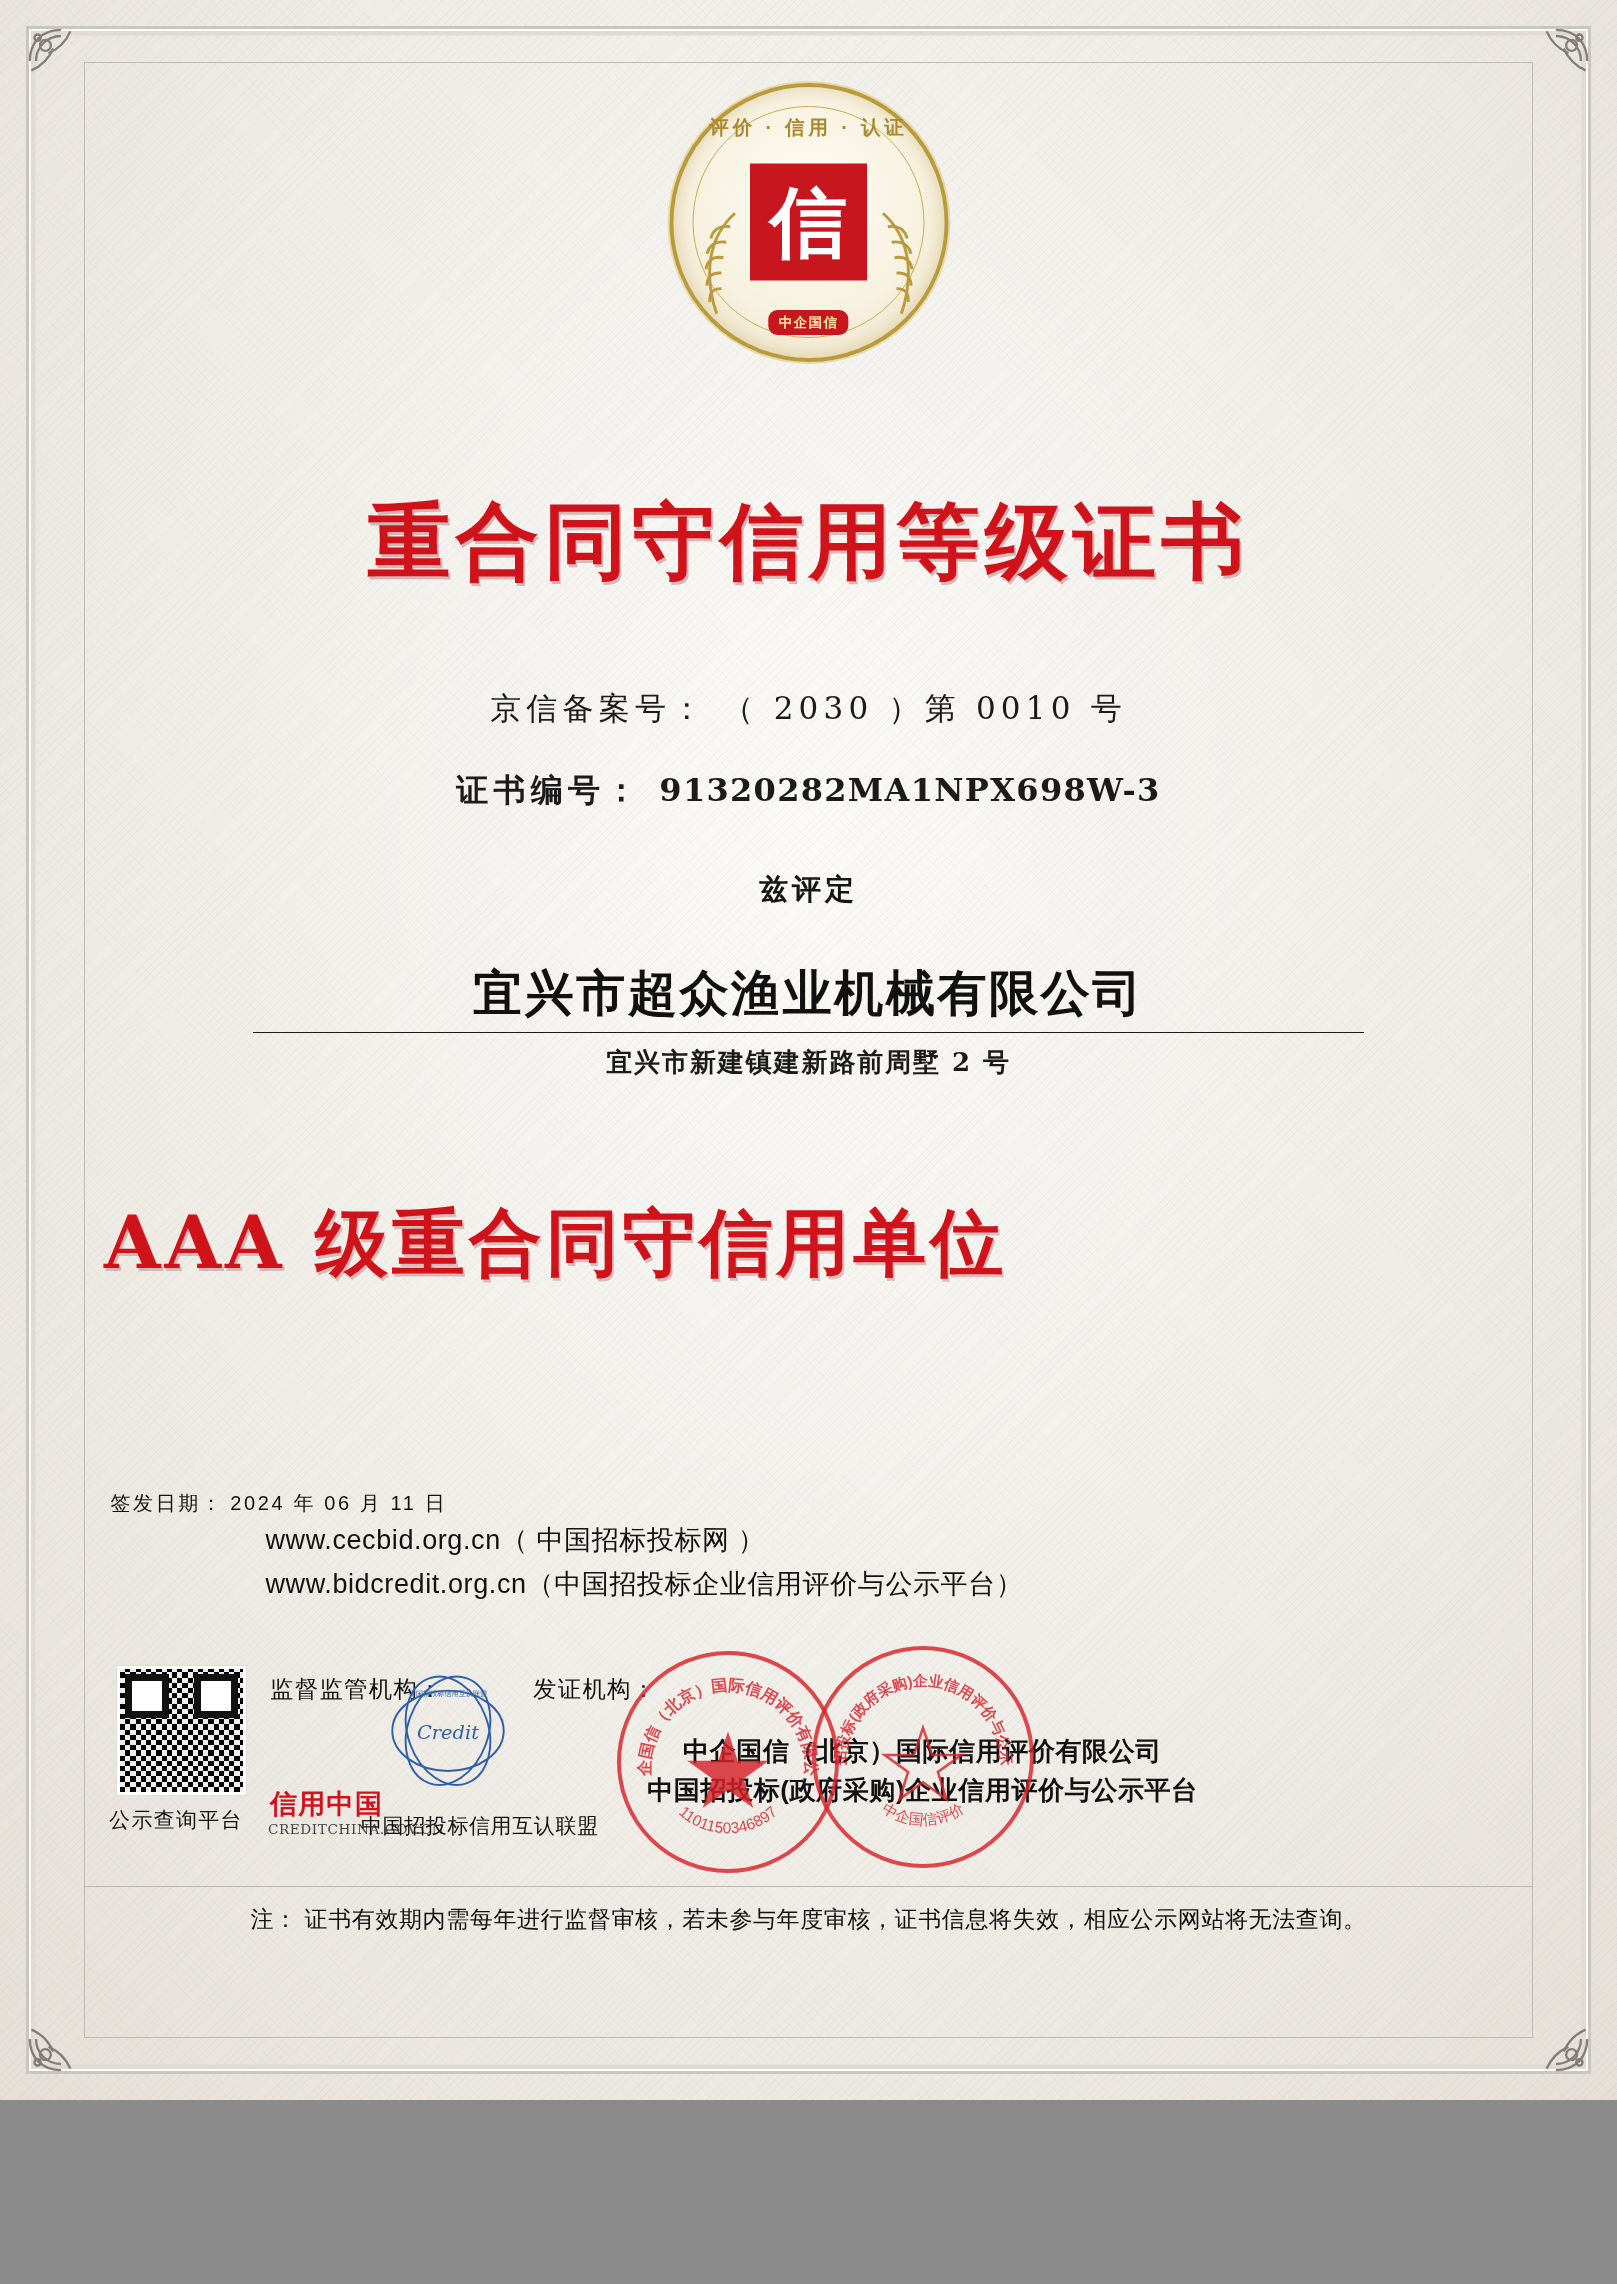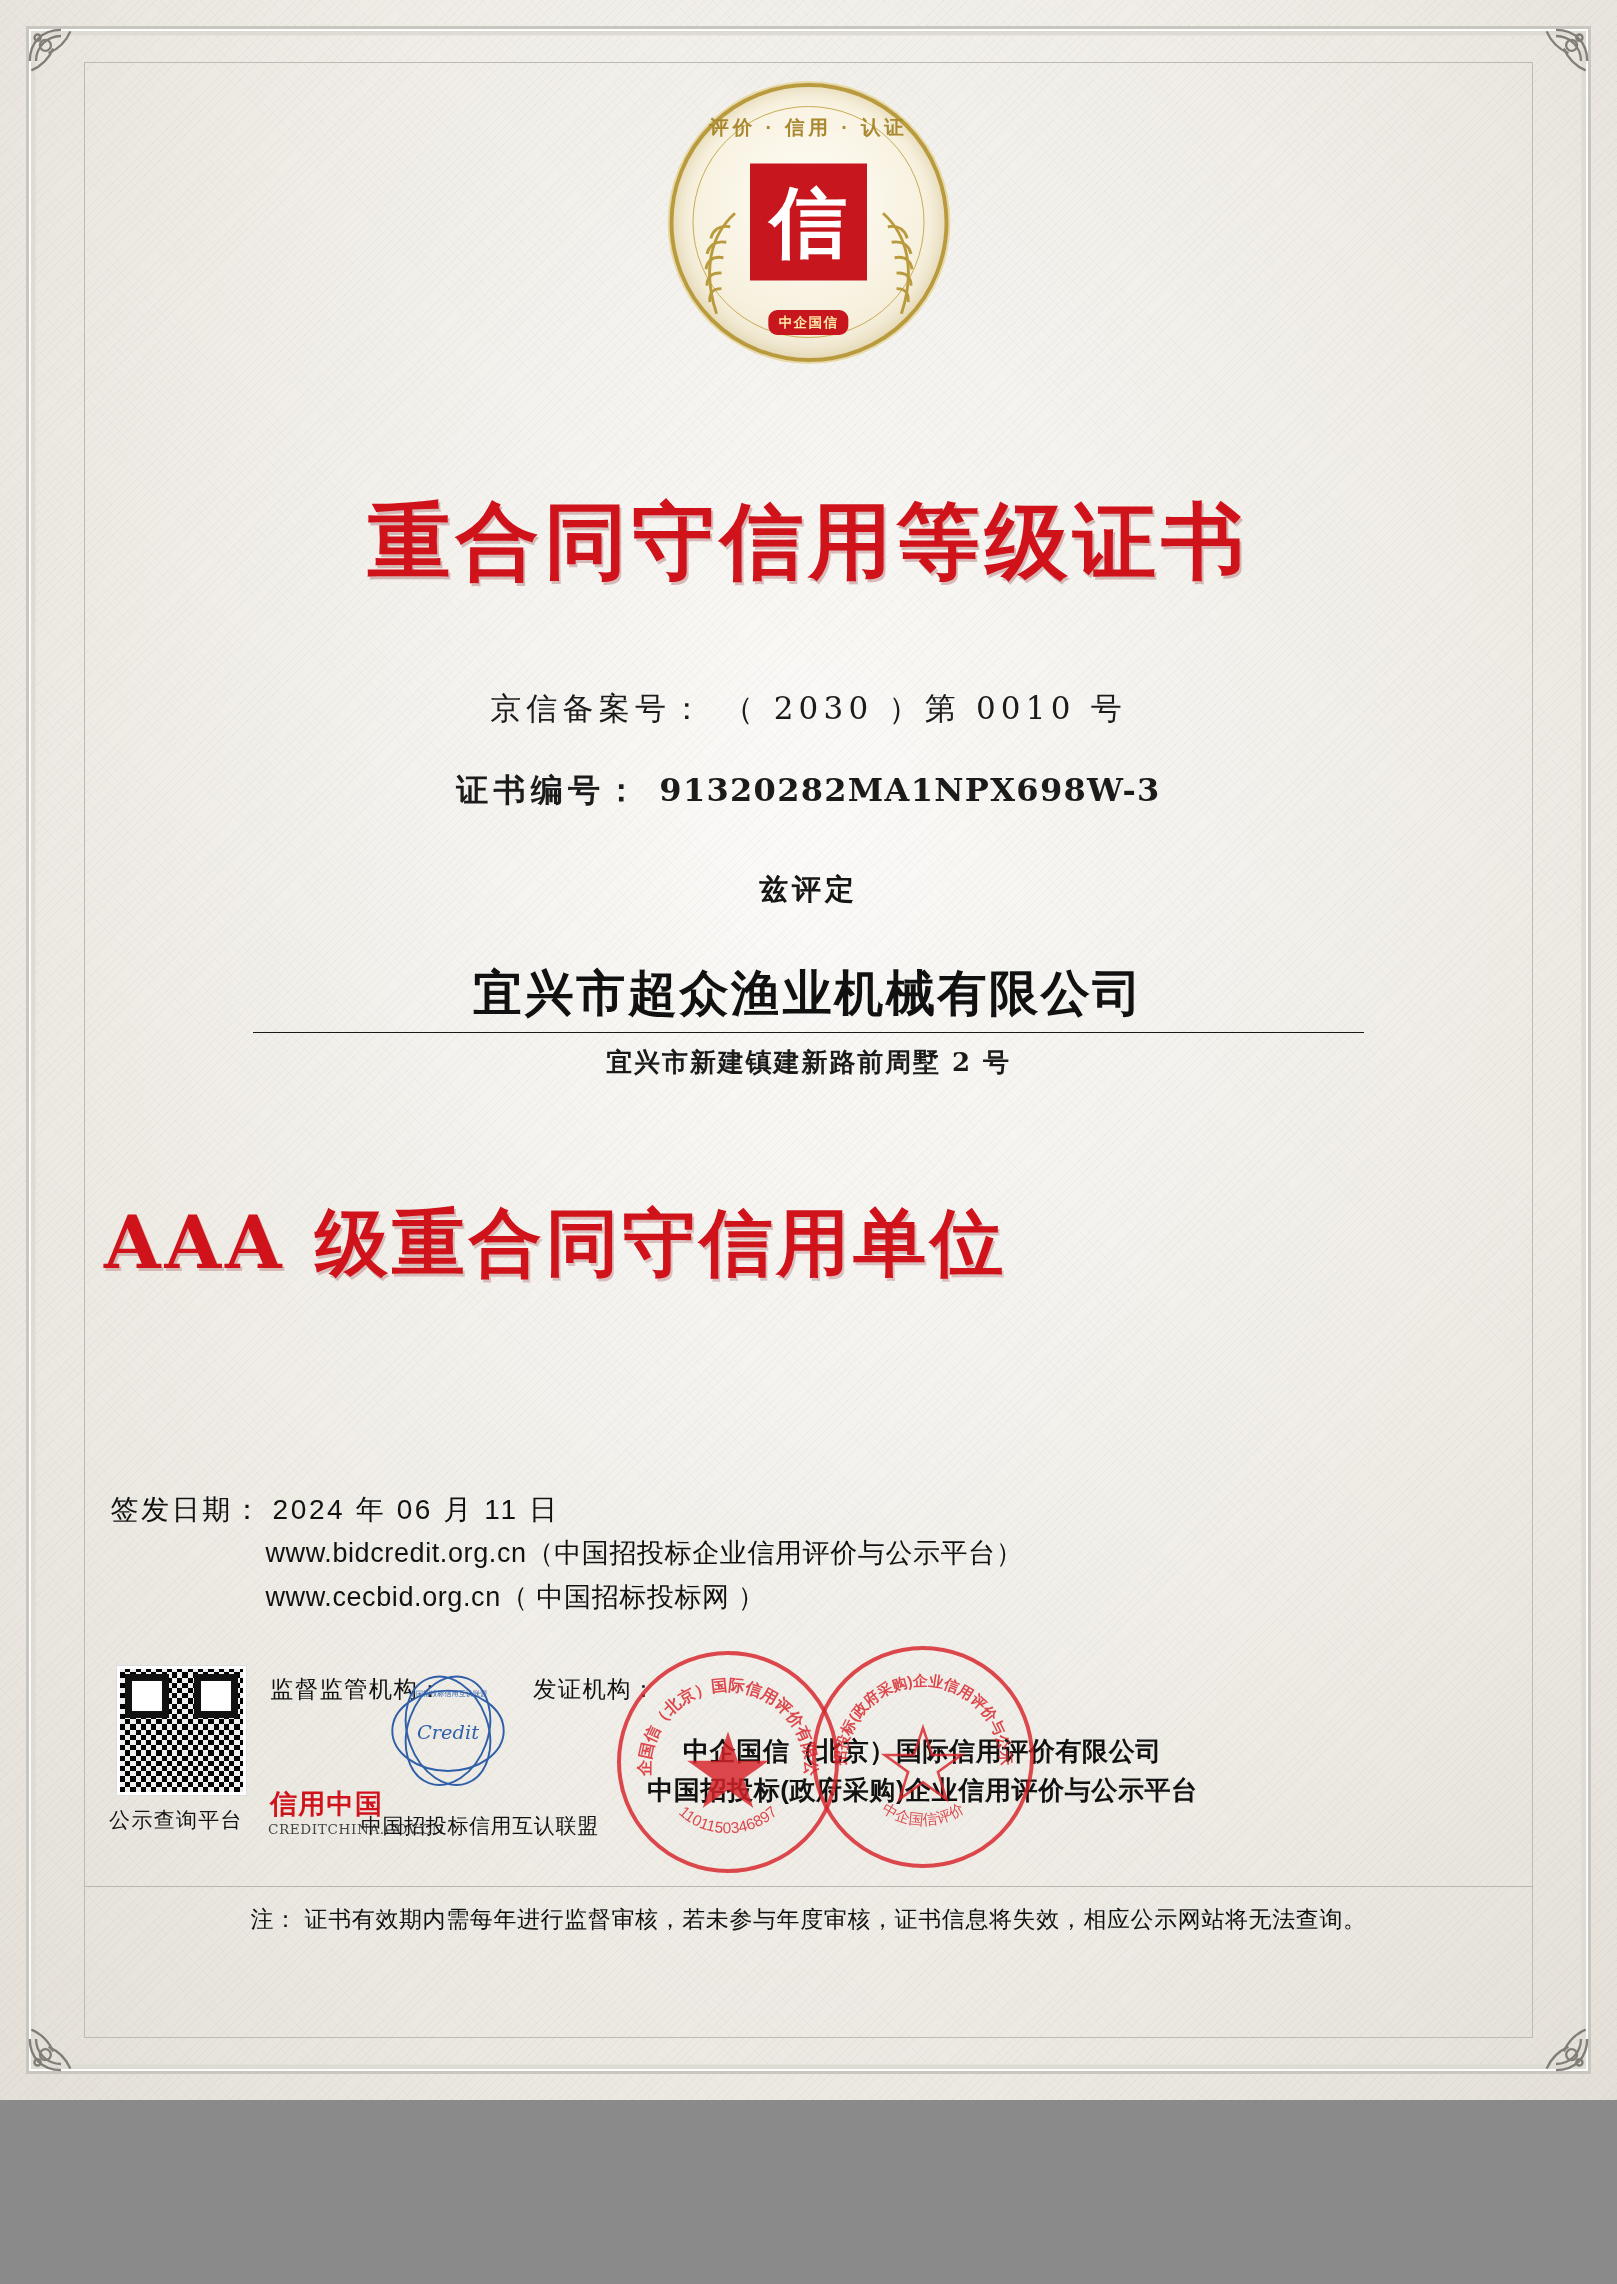--- a/index.html
+++ b/index.html
@@ -202,21 +202,21 @@
 
   
   .details {
     position: absolute;
     left: 6.5px;
     top: 1416px;
     font-family: "Liberation Sans", sans-serif;
     color: #111;
   }
   .detail-row {
-    font-size: 28px;
+    font-size: 20px;
     line-height: 1.62;
     letter-spacing: 1.3px;
     white-space: nowrap;
   }
   .detail-row .k { letter-spacing: 2.6px; }
   .detail-row .v { letter-spacing: 2.6px; }
   .url-row {
     font-size: 27px;
     line-height: 1.62;
     letter-spacing: 0.6px;
@@ -449,22 +449,22 @@
     <div class="company-rule"></div>
     <div class="address">宜兴市新建镇建新路前周墅 2 号</div>
 
     <div class="grade">AAA 级重合同守信用单位</div>
 
     <div class="details">
       <div class="detail-row">
         <span class="k">签发日期：</span>
         <span class="v">2024 年 06 月 11 日</span>
       </div>
+      <div class="url-row">www.cecbid.org.cn（ 中国招标投标网 ）</div>
       <div class="url-row">www.bidcredit.org.cn（中国招投标企业信用评价与公示平台）</div>
-      <div class="url-row">www.cecbid.org.cn（ 中国招标投标网 ）</div>
     </div>
 
     <div class="footer">
       <div class="qr"></div>
       <div class="qr-label">公示查询平台</div>
 
       <div class="supervisor">监督监管机构：</div>
       <div class="credit-china">信用中国</div>
       <div class="credit-china-sub">CREDITCHINA.GOV.CN</div>
 

